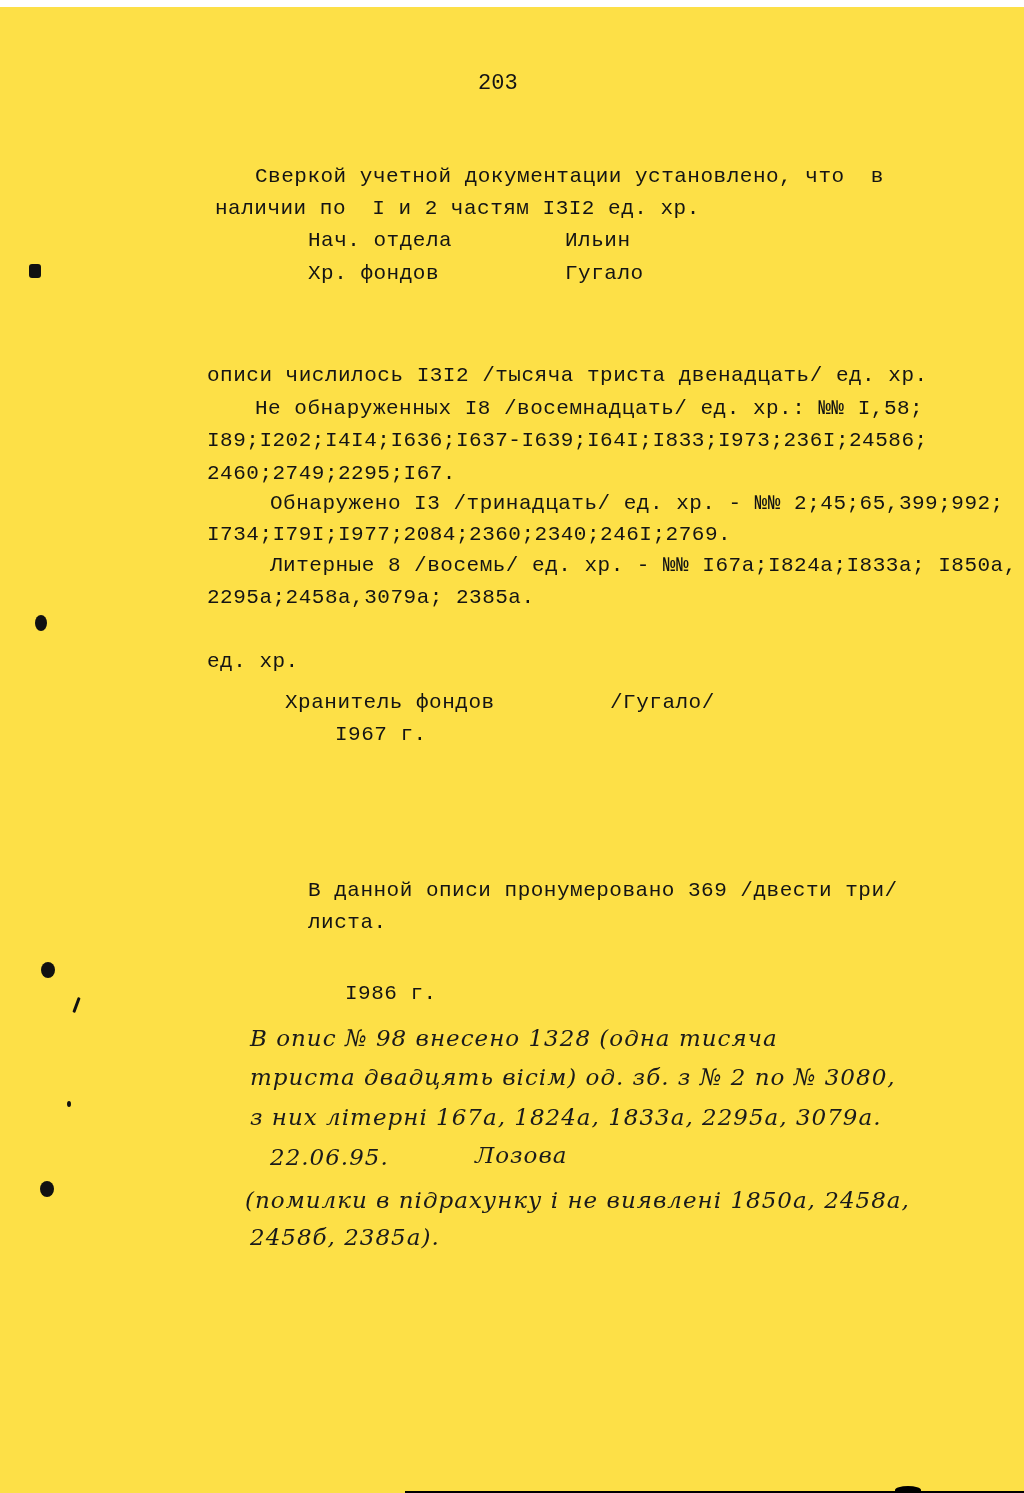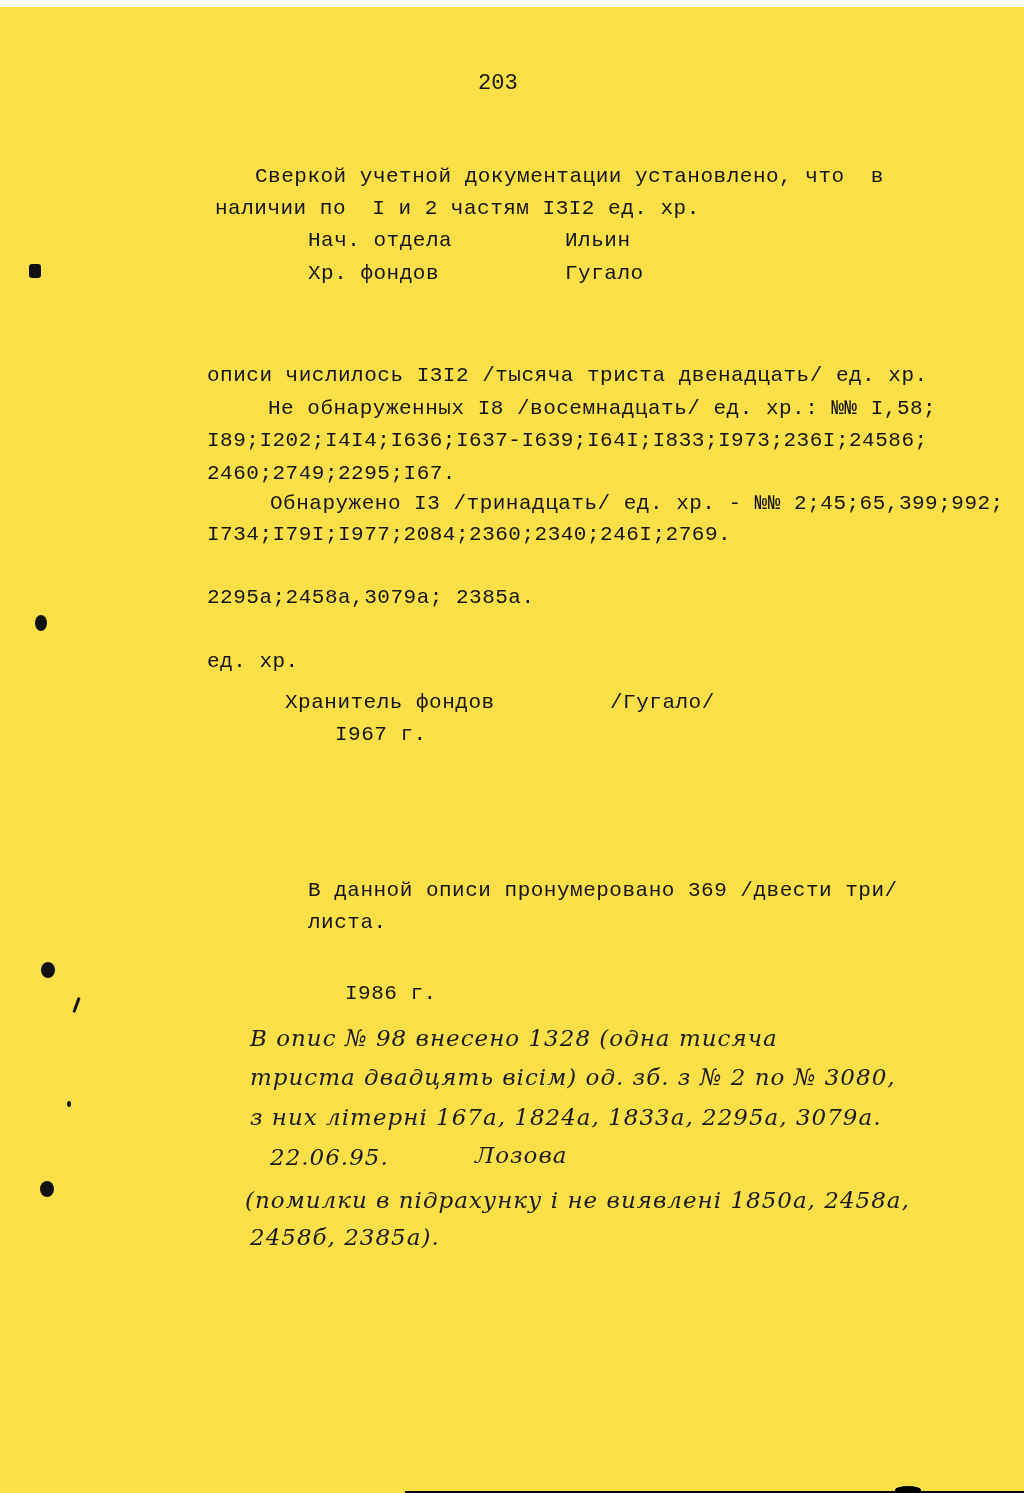--- a/index.html
+++ b/index.html
@@ -20,25 +20,26 @@
   <div class="pagenum">203</div>
 
   <div class="tw" style="left:255px; top:158px;">Сверкой учетной документации установлено, что  в</div>
   <div class="tw" style="left:215px; top:190px;">наличии по  I и 2 частям I3I2 ед. хр.</div>
   <div class="tw" style="left:308px; top:222px;">Нач. отдела</div>
   <div class="tw" style="left:565px; top:222px;">Ильин</div>
   <div class="tw" style="left:308px; top:255px;">Хр. фондов</div>
   <div class="tw" style="left:565px; top:255px;">Гугало</div>
 
   <div class="tw" style="left:207px; top:357px;">описи числилось I3I2 /тысяча триста двенадцать/ ед. хр.</div>
-  <div class="tw" style="left:255px; top:390px;margin-left:13px;">Не обнаруженных I8 /восемнадцать/ ед. хр.: №№ I,58;</div>
+  <div class="tw" style="left:255px; top:390px;">Не обнаруженных I8 /восемнадцать/ ед. хр.: №№ I,58;</div>
   <div class="tw" style="left:207px; top:422px;">I89;I202;I4I4;I636;I637-I639;I64I;I833;I973;236I;24586;</div>
   <div class="tw" style="left:207px; top:455px;">2460;2749;2295;I67.</div>
   <div class="tw" style="left:270px; top:485px;text-align:center;">Обнаружено I3 /тринадцать/ ед. хр. - №№ 2;45;65,399;992;</div>
   <div class="tw" style="left:207px; top:516px;">I734;I79I;I977;2084;2360;2340;246I;2769.</div>
+  <div class="tw" style="left:270px; top:547px;">Литерные 8 /восемь/ ед. хр. - №№ I67а;I824а;I833а; I850а,</div>
   <div class="tw" style="left:207px; top:579px;">2295а;2458а,3079а; 2385а.</div>
   <div class="tw" style="left:207px; top:643px;">ед. хр.</div>
 
   <div class="tw" style="left:285px; top:684px;">Хранитель фондов</div>
   <div class="tw" style="left:610px; top:684px;">/Гугало/</div>
   <div class="tw" style="left:335px; top:716px;">I967 г.</div>
 
   <div class="tw" style="left:308px; top:872px;">В данной описи пронумеровано 369 /двести три/</div>
   <div class="tw" style="left:308px; top:904px;">листа.</div>
   <div class="tw" style="left:345px; top:975px;">I986 г.</div>

